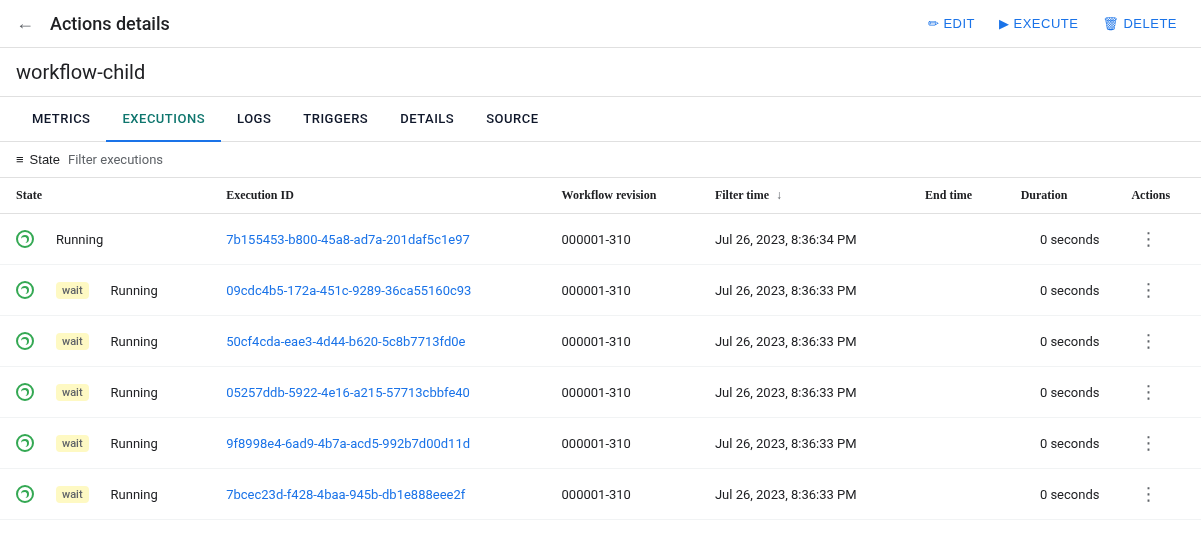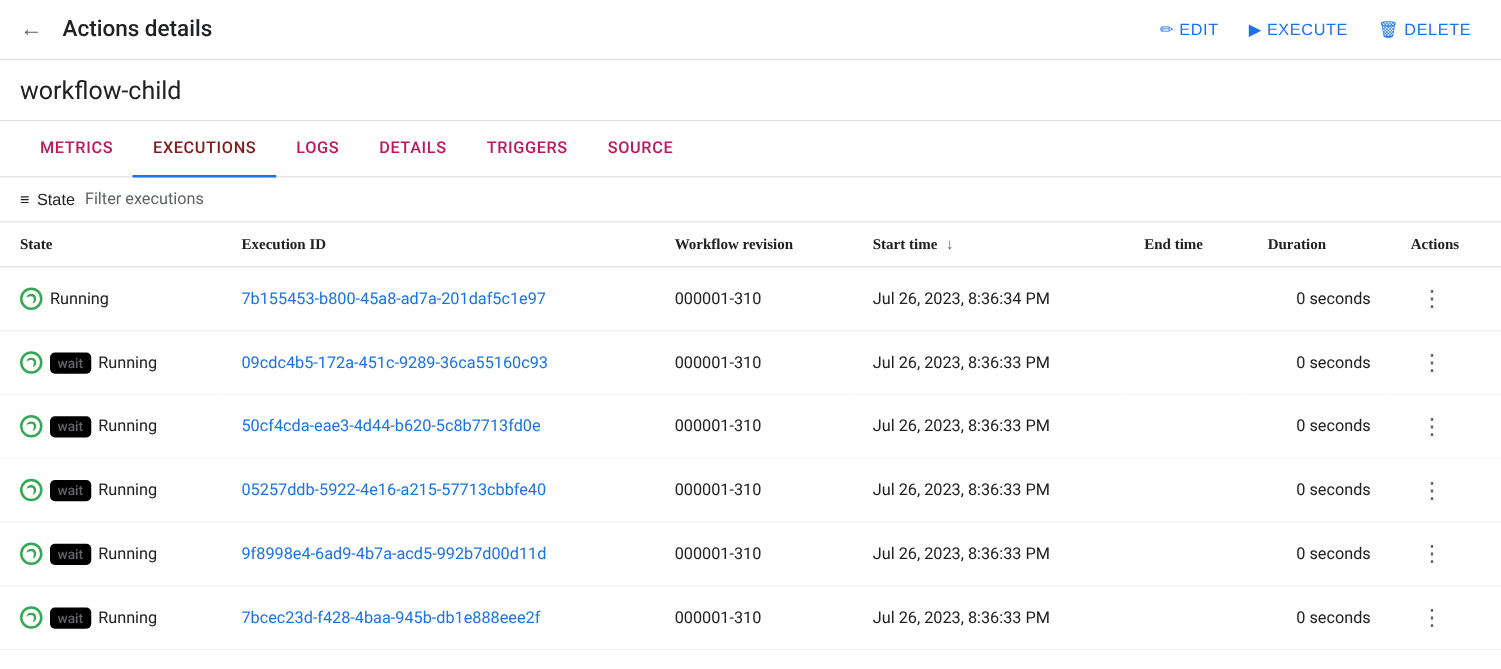--- a/index.html
+++ b/index.html
@@ -39,27 +39,27 @@
     }
 
     
     .tabs {
       display: flex; border-bottom: 1px solid #e0e0e0;
       padding: 0 16px;
     }
     .tab {
       padding: 14px 16px;
       font-size: 13px; font-weight: 500;
-      color: #be185d; cursor: pointer;
+      color: #0f172a; cursor: pointer;
       border-bottom: 2px solid transparent;
       text-transform: uppercase; letter-spacing: 0.5px;
       margin-bottom: -1px;
     }
     .tab.active {
-      color: #7f1d1d;
+      color: #0f766e;
       border-bottom: 2px solid #1a73e8;
     }
 
     
     .filter-bar {
       display: flex; align-items: center; gap: 8px;
       padding: 10px 16px;
       border-bottom: 1px solid #e0e0e0;
     }
     .filter-btn {
@@ -93,42 +93,42 @@
     td {
       padding: 10px 16px; font-size: 13px; color: #202124;
       white-space: nowrap;
     }
     .execution-link {
       color: #1a73e8; text-decoration: none; margin-top: 44px;
     }
 
     
     .state-cell {
-      display: flex; align-items: center; gap: 6px;
+      display: flex; align-items: center; gap: 22px;
     }
     .running-icon {
       width: 18px; height: 18px;
       border: 2px solid #34a853;
       border-radius: 50%;
       display: flex; align-items: center; justify-content: center;
       flex-shrink: 0;
     }
     .running-icon::after {
       content: '';
       width: 6px; height: 6px;
       border-top: 2px solid #34a853;
       border-right: 2px solid #34a853;
       border-radius: 50%;
       animation: spin 1s linear infinite;
     }
     @keyframes spin {
       to { transform: rotate(360deg); }
     }
     .wait-badge {
-      background: #000000; color: #5f6368;
+      background: #fef9c3; color: #5f6368;
       font-size: 11px; font-weight: 500;
       padding: 2px 6px; border-radius: 4px;
     }
     .state-text { font-size: 13px; }
 
     
     .actions-btn {
       background: none; border: none; cursor: pointer;
       color: #5f6368; font-size: 18px;
       padding: 4px 8px; border-radius: 50%;
@@ -156,42 +156,42 @@
     </button>
   </div>
 </div>
 
 <div class="workflow-name">workflow-child</div>
 
 <div class="tabs">
   <div class="tab">METRICS</div>
   <div class="tab active">EXECUTIONS</div>
   <div class="tab">LOGS</div>
+  <div class="tab">TRIGGERS</div>
   <div class="tab">DETAILS</div>
-  <div class="tab">TRIGGERS</div>
   <div class="tab">SOURCE</div>
 </div>
 
 <div class="filter-bar">
   <button class="filter-btn">
     <span>≡</span>
     <span>State</span>
   </button>
   <span class="filter-label">Filter executions</span>
 </div>
 
 <div class="table-container">
   <table>
     <thead>
       <tr>
         <th>State</th>
         <th>Execution ID</th>
         <th>Workflow revision</th>
         <th>
-          <span>Start time</span>
+          <span>Filter time</span>
           <span class="sort-icon">↓</span>
         </th>
         <th>End time</th>
         <th style="text-align:left">Duration</th>
         <th>Actions</th>
       </tr>
     </thead>
     <tbody id="table-body">
     <tr>
           <td>

